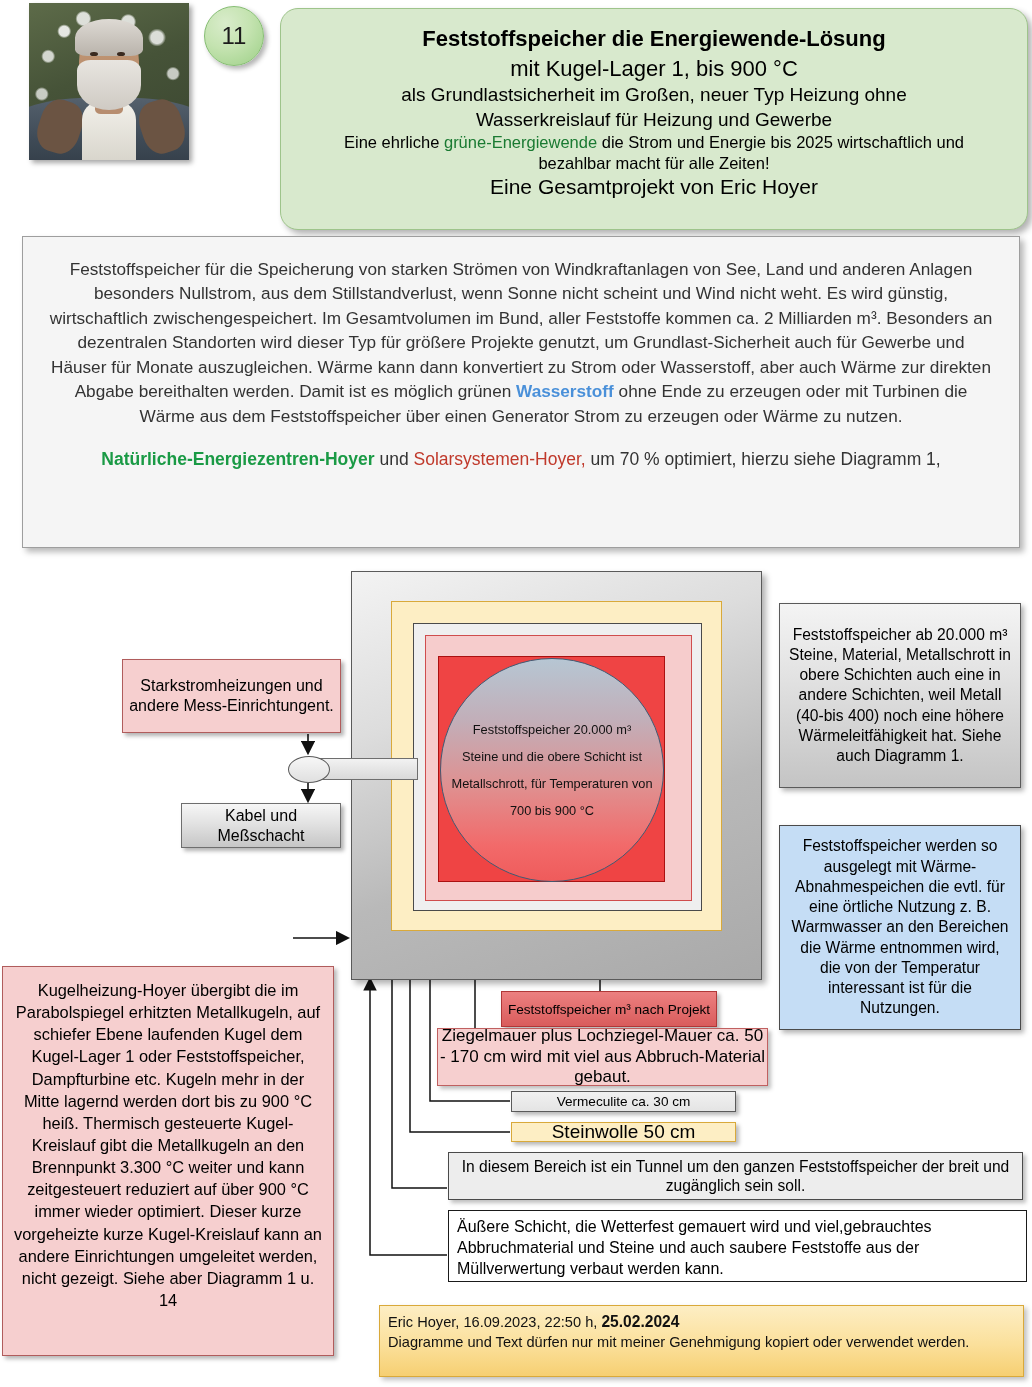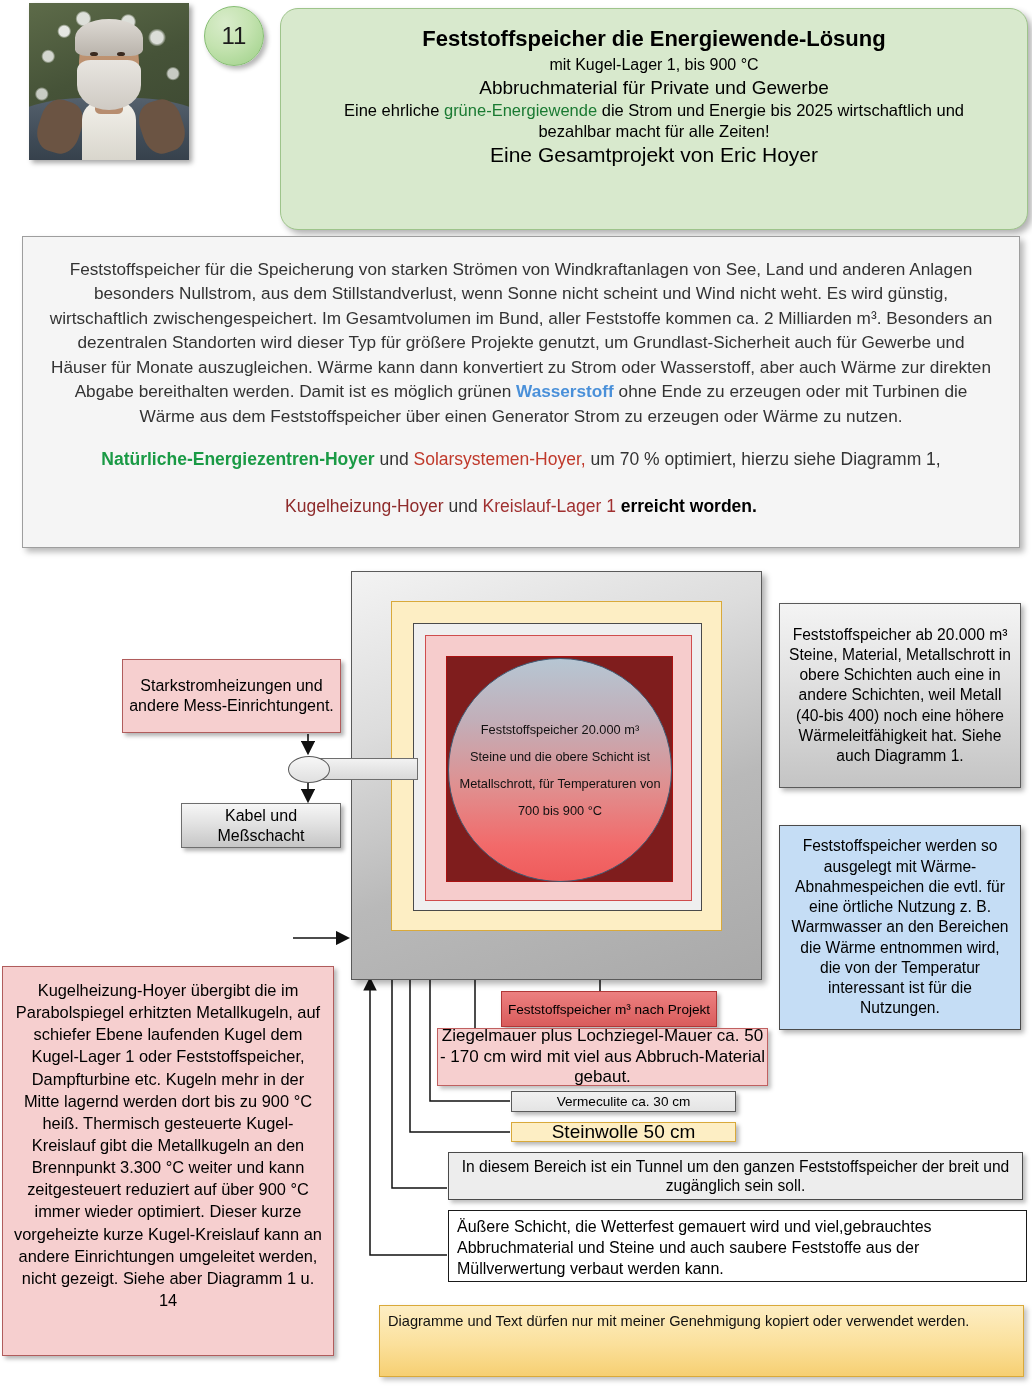--- a/index.html
+++ b/index.html
@@ -96,21 +96,21 @@
     border:1.5px solid #9ec48b;
     border-radius:18px;
     box-shadow:4px 4px 6px rgba(0,0,0,.3);
     padding:16px 18px 10px;
     text-align:center;
     line-height:1.28;
     font-size:17.5px;
     color:#000;
   }
   #headerbox .h1{font-size:22px;font-weight:bold;margin-bottom:2px;}
-  #headerbox .l2{font-size:16px;}
+  #headerbox .l2{font-size:22px;}
   #headerbox .l3{font-size:19px;}
   #headerbox .l5{font-size:16.5px;}
   #headerbox .l7{font-size:21px;}
   .gruen{color:#1a7a32;}
 
   
   #descbox{
     left:22px;top:236px;width:998px;height:312px;
     background:#f5f5f5;
     border:1px solid #9e9e9e;
@@ -146,22 +146,22 @@
     left:21px;top:21px;width:289px;height:288px;
     background:#efefef;
     border:1.4px solid #4a4a4a;
   }
   #layer-ziegel{
     left:11px;top:11px;width:267px;height:266px;
     background:#f6cccc;
     border:1.2px solid #cf4d4d;
   }
   #layer-core{
-    left:20px;top:20px;width:227px;height:226px;
-    background:#7f1d1d;
+    left:12px;top:20px;width:227px;height:226px;
+    background:#ef4444;
     border:1.4px solid #aa1111;
     overflow:visible;
   }
   #sphere{
     left:1px;top:1px;width:224px;height:224px;
     border-radius:50%;
     background:linear-gradient(180deg,#b6c6d3 0%,#c2aeb8 28%,#e08f8f 58%,#f26a6a 84%,#ef5b5b 100%);
     border:1px solid #3f5b74;
     display:flex;flex-direction:column;
     align-items:center;justify-content:center;
@@ -318,37 +318,35 @@
     <div class="eyeR"></div>
   </div>
 
   <div class="abs" id="badge">
     <span>11</span>
   </div>
 
   <div class="abs" id="headerbox">
     <div class="h1">Feststoffspeicher die Energiewende-Lösung</div>
     <div class="l2">mit Kugel-Lager 1, bis 900 °C</div>
-    <div class="l3">Abbruchmaterial für Private und Gewerbe</div>
+    <div class="l3">als Grundlastsicherheit im Großen, neuer Typ Heizung ohne</div>
+    <div class="l3">Wasserkreislauf für Heizung und Gewerbe</div>
     <div class="l5">
       <span>Eine ehrliche </span><span class="gruen">grüne-Energiewende</span><span> die Strom und Energie bis 2025 wirtschaftlich und</span>
     </div>
     <div class="l5">bezahlbar macht für alle Zeiten!</div>
     <div class="l7">Eine Gesamtprojekt von Eric Hoyer</div>
   </div>
 
   <div class="abs" id="descbox">
     <div class="p1">
       <span>Feststoffspeicher für die Speicherung von starken Strömen von Windkraftanlagen von See, Land und anderen Anlagen besonders Nullstrom, aus dem Stillstandverlust, wenn Sonne nicht scheint  und Wind nicht weht. Es wird günstig, wirtschaftlich zwischengespeichert. Im Gesamtvolumen im Bund, aller Feststoffe kommen ca. 2 Milliarden m³. Besonders an dezentralen Standorten wird dieser Typ für größere Projekte genutzt, um Grundlast-Sicherheit auch für Gewerbe und Häuser für Monate auszugleichen. Wärme kann dann konvertiert zu Strom oder Wasserstoff, aber auch Wärme zur direkten Abgabe bereithalten werden. Damit ist es möglich grünen </span><span class="h2o">Wasserstoff</span><span> ohne Ende zu erzeugen oder mit Turbinen die Wärme aus dem Feststoffspeicher über einen Generator Strom zu erzeugen oder Wärme zu nutzen.</span>
     </div>
     <div class="p2">
       <span class="natur">Natürliche-Energiezentren-Hoyer</span><span> und </span><span class="solar">Solarsystemen-Hoyer,</span><span> um 70 % optimiert, hierzu siehe Diagramm 1,</span>
-    </div>
-    <div class="p3">
-      <span class="kugel">Kugelheizung-Hoyer</span><span> und </span><span class="kreis">Kreislauf-Lager 1</span><span class="bold"> erreicht worden.</span>
     </div>
   </div>
 
   <svg class="abs" id="wires" viewBox="0 0 1032 1387">
     <defs>
       <marker id="ah" markerWidth="9" markerHeight="9" refX="7" refY="4.5" orient="auto">
         <path d="M0,0 L9,4.5 L0,9 z" fill="#111"></path>
       </marker>
     </defs>
 
@@ -420,16 +418,19 @@
     <span>Steinwolle 50 cm</span>
   </div>
   <div class="abs" id="lbl-tunnel">
     <span>In diesem Bereich ist ein Tunnel um den ganzen Feststoffspeicher der breit und zugänglich sein soll.</span>
   </div>
   <div class="abs" id="lbl-aussen">
     <span>Äußere Schicht, die Wetterfest gemauert wird und viel,gebrauchtes Abbruchmaterial und Steine und auch saubere Feststoffe aus der Müllverwertung verbaut werden kann.</span>
   </div>
 
   <div class="abs" id="footer">
+    <div>
+      <span>Eric Hoyer,  16.09.2023, 22:50 h, </span><span class="d2">25.02.2024</span>
+    </div>
     <div>Diagramme und Text dürfen nur mit meiner Genehmigung kopiert oder verwendet werden.</div>
   </div>
 
 </div>
 
 </body></html>

